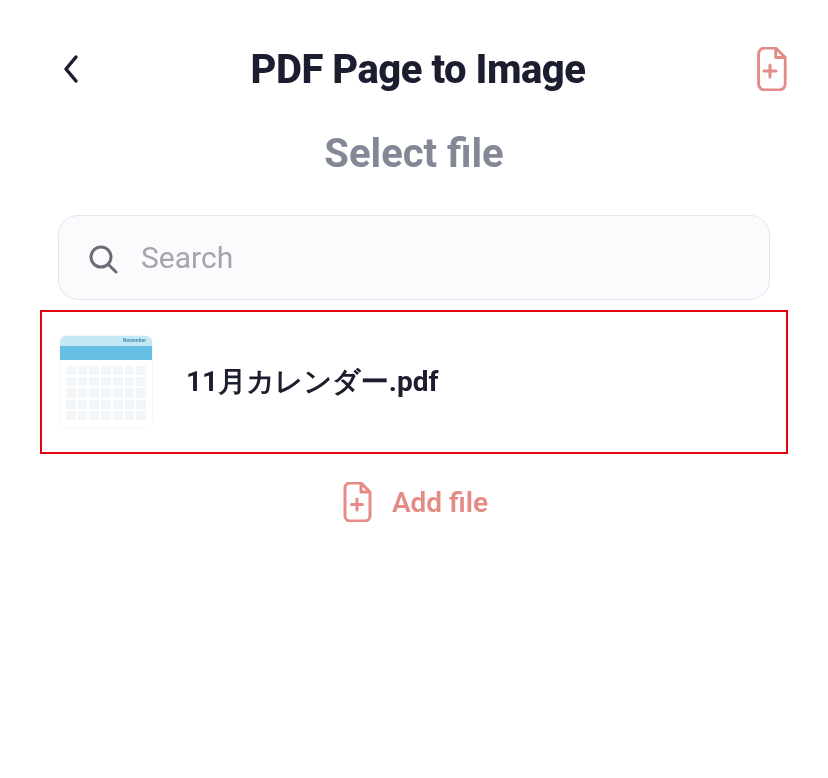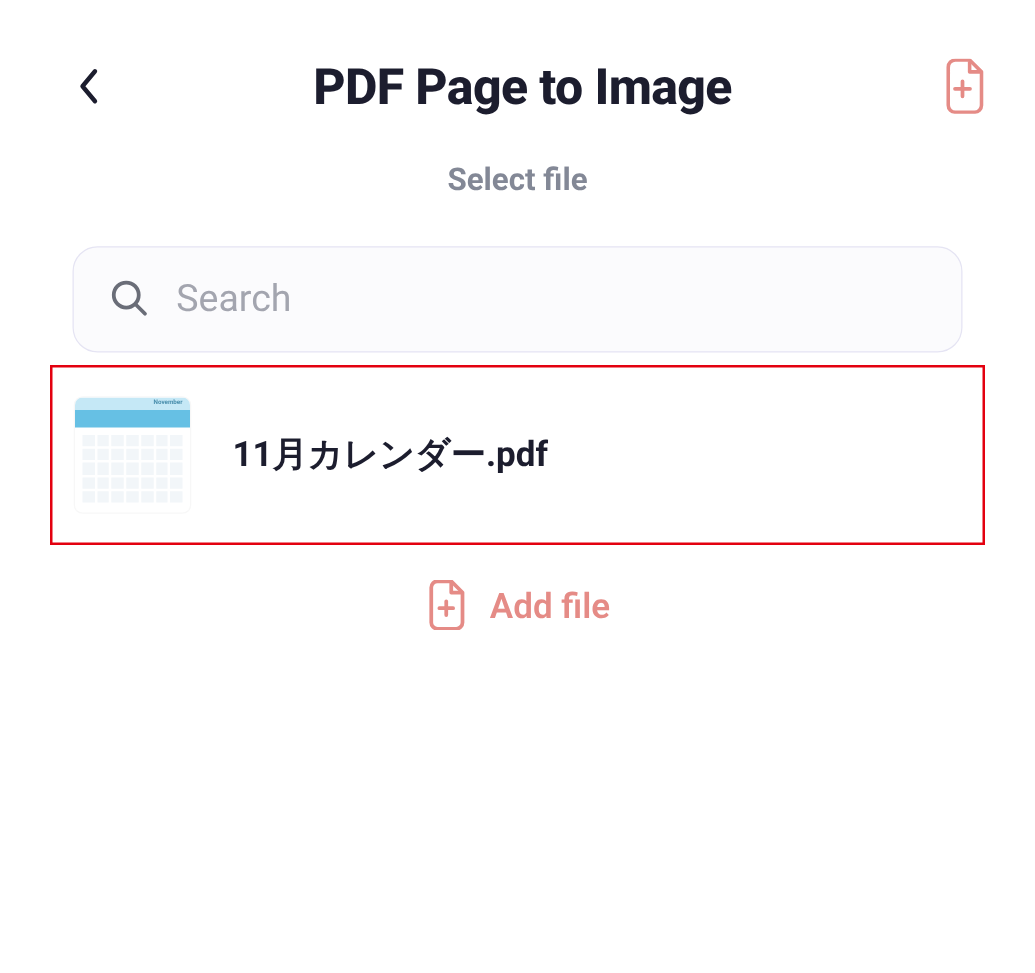--- a/index.html
+++ b/index.html
@@ -39,30 +39,30 @@
       cursor: pointer;
       width: 44px;
       height: 44px;
       display: flex;
       align-items: center;
       justify-content: center;
     }
 
     .subtitle {
       text-align: center;
-      font-size: 25px;
+      font-size: 40px;
       font-weight: 700;
       color: #838896;
       margin-top: 30px;
     }
 
     .search-box {
       margin: 38px 58px 0 58px;
       display: flex;
-      align-items: flex-start;
+      align-items: flex-end;
       background: #fbfbfd;
       border: 1px solid #e5e4f3;
       border-radius: 20px;
       padding: 24px 28px;
       gap: 22px;
     }
 
     .search-icon {
       display: flex;
       align-items: center;

